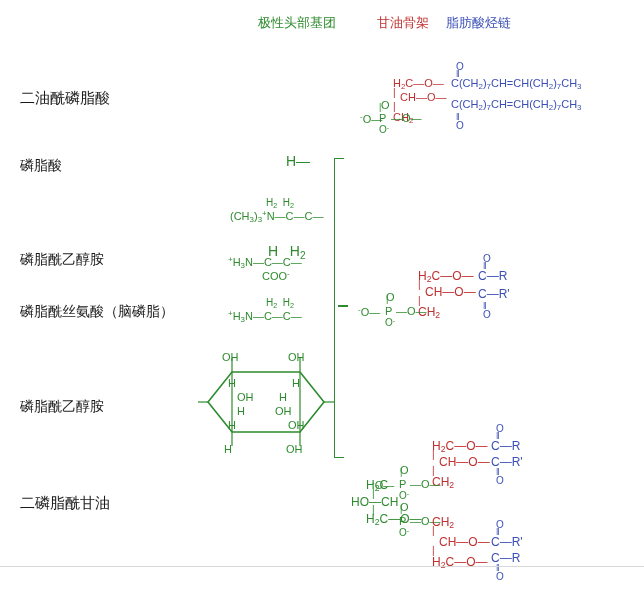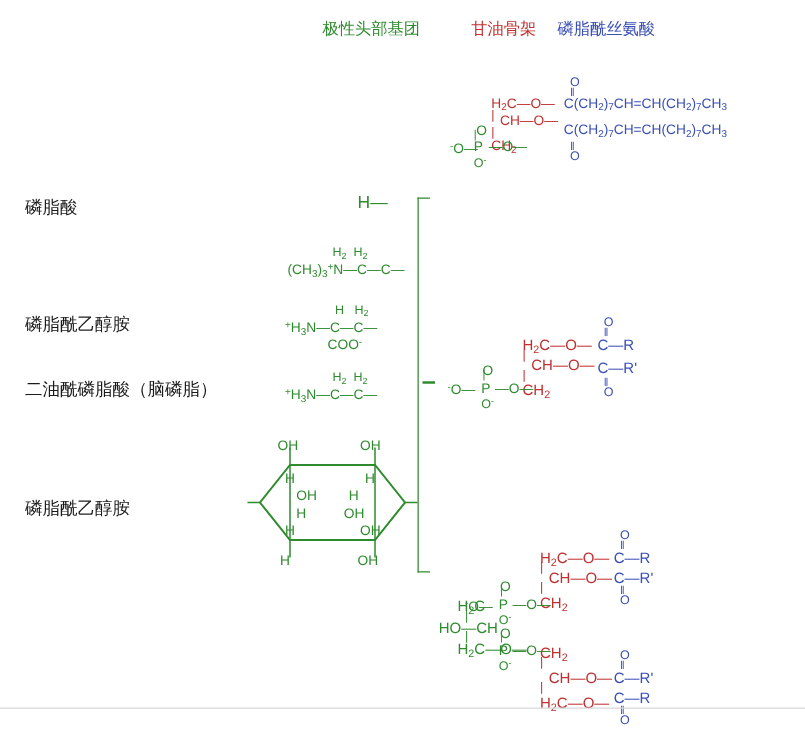--- a/index.html
+++ b/index.html
@@ -75,26 +75,28 @@
   
   .ring { position: absolute; }
 </style>
 </head>
 <body>
 
 <div class="canvas">
 
   <div class="abs hdr green" style="left:258px; top:14px;">极性头部基团</div>
   <div class="abs hdr red" style="left:377px; top:14px;">甘油骨架</div>
-  <div class="abs hdr blue" style="left:446px; top:14px;">磷脂酰丝氨酸</div>
-
+  <div class="abs hdr blue" style="left:446px; top:14px;">脂肪酸烃链</div>
+
+  <div class="abs rowname big" style="left:20px; top:89px;">二油酰磷脂酸</div>
   <div class="abs rowname" style="left:20px; top:157px;">磷脂酸</div>
   <div class="abs rowname" style="left:20px; top:251px;">磷脂酰乙醇胺</div>
-  <div class="abs rowname" style="left:20px; top:303px;">二油酰磷脂酸（脑磷脂）</div>
+  <div class="abs rowname" style="left:20px; top:303px;">磷脂酰丝氨酸（脑磷脂）</div>
   <div class="abs rowname" style="left:20px; top:398px;">磷脂酰乙醇胺</div>
+  <div class="abs rowname big" style="left:20px; top:494px;">二磷脂酰甘油</div>
 
   <div class="abs chem blue" style="left:456px; top:62px; font-size:10px;">O</div>
   <div class="abs chem blue" style="left:456px; top:70px; font-size:9px;">‖</div>
   <div class="abs chem blue" style="left:451px; top:78px; font-size:11px;">C(CH<span class="sub">2</span>)<span class="sub">7</span>CH=CH(CH<span class="sub">2</span>)<span class="sub">7</span>CH<span class="sub">3</span></div>
 
   <div class="abs chem blue" style="left:456px; top:121px; font-size:10px;">O</div>
   <div class="abs chem blue" style="left:456px; top:113px; font-size:9px;">‖</div>
   <div class="abs chem blue" style="left:451px; top:99px; font-size:11px;">C(CH<span class="sub">2</span>)<span class="sub">7</span>CH=CH(CH<span class="sub">2</span>)<span class="sub">7</span>CH<span class="sub">3</span></div>
 
   <div class="abs chem red" style="left:393px; top:78px; font-size:11px;">H<span class="sub">2</span>C—O—</div>
@@ -111,21 +113,21 @@
   <div class="abs chem green" style="left:391px; top:113px; font-size:11px;">—O—</div>
 
   <div class="brace" style="left:334px; top:158px; height:298px;"></div>
   <div class="abs" style="left:338px; top:305px; width:10px; height:1.5px; background:#2e8b2e;"></div>
 
   <div class="abs chem green" style="left:286px; top:154px; font-size:14px;">H—</div>
 
   <div class="abs chem green" style="left:266px; top:198px; font-size:10px;">H<span class="sub">2</span>&nbsp;&nbsp;H<span class="sub">2</span></div>
   <div class="abs chem green" style="left:230px; top:210px; font-size:11px;">(CH<span class="sub">3</span>)<span class="sub">3</span><span class="sup">+</span>N—C—C—</div>
 
-  <div class="abs chem green" style="left:268px; top:244px; font-size:10px;">H&nbsp;&nbsp;&nbsp;H<span class="sub">2</span></div>
+  <div class="abs chem green" style="left:268px; top:244px; font-size:14px;">H&nbsp;&nbsp;&nbsp;H<span class="sub">2</span></div>
   <div class="abs chem green" style="left:228px; top:256px; font-size:11px;"><span class="sup">+</span>H<span class="sub">3</span>N—C—C—</div>
   <div class="abs chem green" style="left:262px; top:270px; font-size:11px;">COO<span class="sup">-</span></div>
 
   <div class="abs chem green" style="left:266px; top:298px; font-size:10px;">H<span class="sub">2</span>&nbsp;&nbsp;H<span class="sub">2</span></div>
   <div class="abs chem green" style="left:228px; top:310px; font-size:11px;"><span class="sup">+</span>H<span class="sub">3</span>N—C—C—</div>
 
   <div class="ring" style="left:196px; top:352px;">
     <svg width="140" height="100" viewBox="0 0 140 100">
 
       <polygon points="36,20 104,20 128,50 104,80 36,80 12,50" fill="none" stroke="#2e8b2e" stroke-width="1.6"></polygon>

